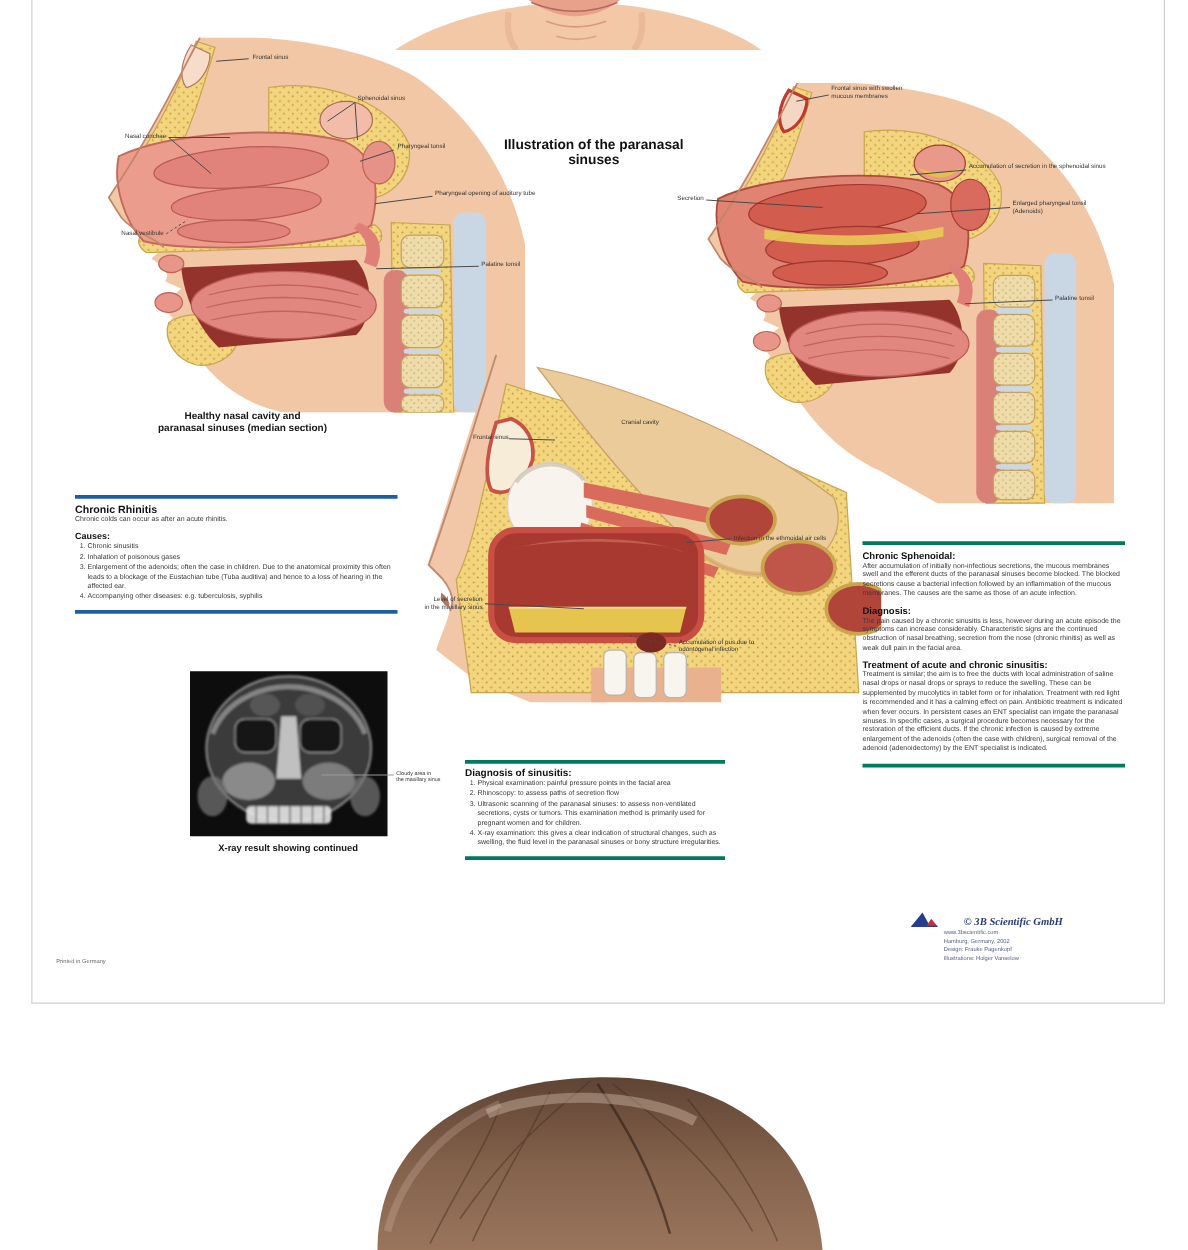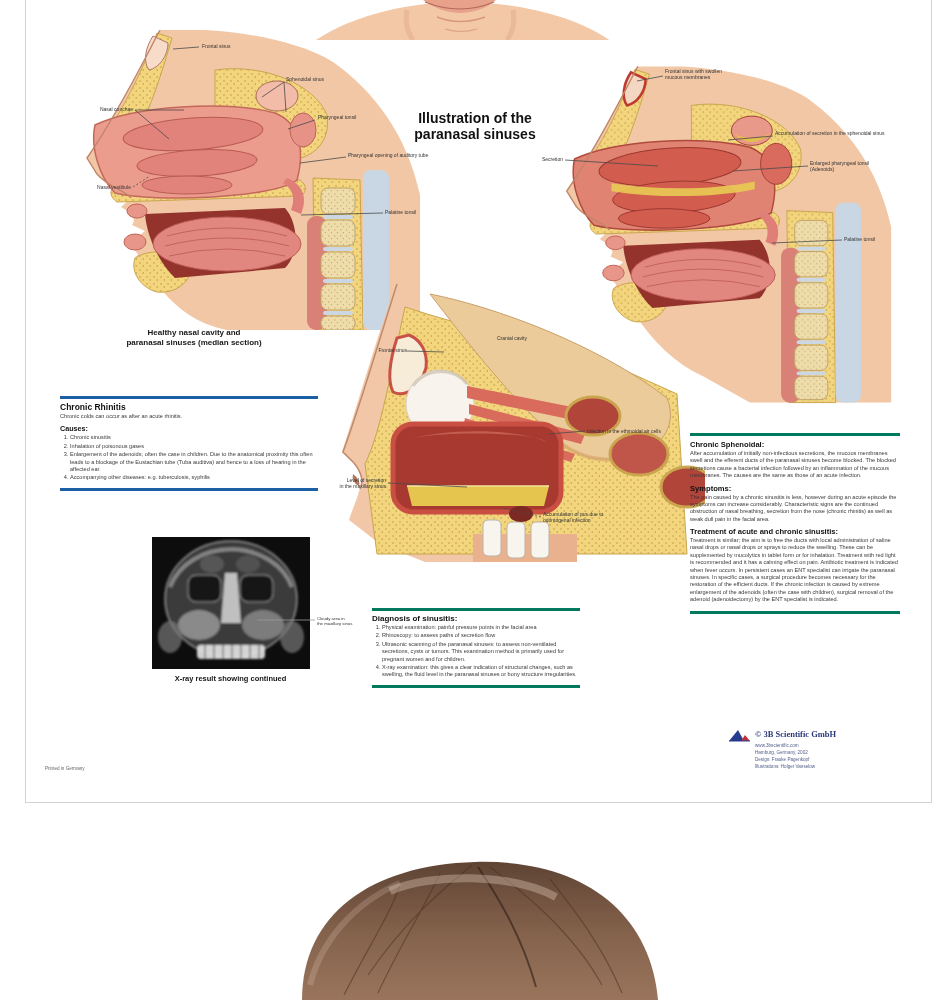--- a/index.html
+++ b/index.html
@@ -226,21 +226,21 @@
       <path d="M842,240 L772,243"></path>
       <path d="M407,351 L444,352"></path>
       <path d="M585,431 L549,434"></path>
       <path d="M388,483 L467,487"></path>
       <path d="M133,187 L150,176" stroke-dasharray="2,2"></path>
       <path d="M541,517 L502,508" stroke-dasharray="2,2"></path>
     </g>
     <path d="M257,620 L315,620" stroke="#999" stroke-width="0.8"></path>
   </svg>
 
-  <div class="title" style="left:385px;top:110px;width:180px;font-size:14px;">Illustration of the paranasal sinuses</div>
+  <div class="title" style="left:385px;top:110px;width:180px;font-size:11px;">Illustration of the paranasal sinuses</div>
   <div class="cap" style="left:78px;top:328px;width:232px;font-size:8px;line-height:1.3;">Healthy nasal cavity and
 paranasal sinuses (median section)</div>
   <div class="cap" style="left:133px;top:674px;width:195px;font-size:7.5px;">X-ray result showing continued</div>
 
   <div class="lbl" style="left:202px;top:43px;">Frontal sinus</div>
   <div class="lbl" style="left:286px;top:76px;">Sphenoidal sinus</div>
   <div class="lbl r" style="left:88px;top:106px;width:45px;">Nasal conchae</div>
   <div class="lbl" style="left:318px;top:114px;">Pharyngeal tonsil</div>
   <div class="lbl r" style="left:86px;top:184px;width:45px;">Nasal vestibule</div>
   <div class="lbl" style="left:348px;top:152px;width:92px;">Pharyngeal opening of auditory tube</div>
@@ -287,29 +287,29 @@
       <li>Ultrasonic scanning of the paranasal sinuses: to assess non-ventilated secretions, cysts or tumors. This examination method is primarily used for pregnant women and for children.</li>
       <li>X-ray examination: this gives a clear indication of structural changes, such as swelling, the fluid level in the paranasal sinuses or bony structure irregularities.</li>
     </ol>
     <div class="rule green" style="margin-top:6px;"></div>
   </div>
 
   <div class="tblock" style="left:690px;top:433px;width:210px;">
     <div class="rule green"></div>
     <div class="bh2" style="font-size:7.6px;">Chronic Sphenoidal:</div>
     <p class="body">After accumulation of initially non-infectious secretions, the mucous membranes swell and the efferent ducts of the paranasal sinuses become blocked. The blocked secretions cause a bacterial infection followed by an inflammation of the mucous membranes. The causes are the same as those of an acute infection.</p>
-    <div class="bh2" style="font-size:7.6px;">Symptoms:</div>
+    <div class="bh2" style="font-size:7.6px;">Diagnosis:</div>
     <p class="body">The pain caused by a chronic sinusitis is less, however during an acute episode the symptoms can increase considerably. Characteristic signs are the continued obstruction of nasal breathing, secretion from the nose (chronic rhinitis) as well as weak dull pain in the facial area.</p>
     <div class="bh2" style="font-size:7.6px;">Treatment of acute and chronic sinusitis:</div>
     <p class="body">Treatment is similar; the aim is to free the ducts with local administration of saline nasal drops or nasal drops or sprays to reduce the swelling. These can be supplemented by mucolytics in tablet form or for inhalation. Treatment with red light is recommended and it has a calming effect on pain. Antibiotic treatment is indicated when fever occurs. In persistent cases an ENT specialist can irrigate the paranasal sinuses. In specific cases, a surgical procedure becomes necessary for the restoration of the efficient ducts. If the chronic infection is caused by extreme enlargement of the adenoids (often the case with children), surgical removal of the adenoid (adenoidectomy) by the ENT specialist is indicated.</p>
     <div class="rule green" style="margin-top:8px;"></div>
   </div>
 
   <div class="abs" style="left:728px;top:729px;">
-    <div style="display:flex;align-items:flex-start;gap:4px;">
+    <div style="display:flex;align-items:flex-end;gap:20px;font-style:italic;">
       <svg width="23" height="13" viewBox="0 0 23 13">
         <path d="M1,12 L10,1 L16,12 Z" fill="#283c8f"></path>
         <path d="M13,12 L17,6 L22,12 Z" fill="#c22f38"></path>
         <path d="M1,12 L22,12" stroke="#283c8f" stroke-width="1"></path>
       </svg>
       <span class="brand-name">© 3B Scientific GmbH</span>
     </div>
     <div class="brand-lines">
       <div>www.3bscientific.com</div>
       <div>Hamburg, Germany, 2002</div>

